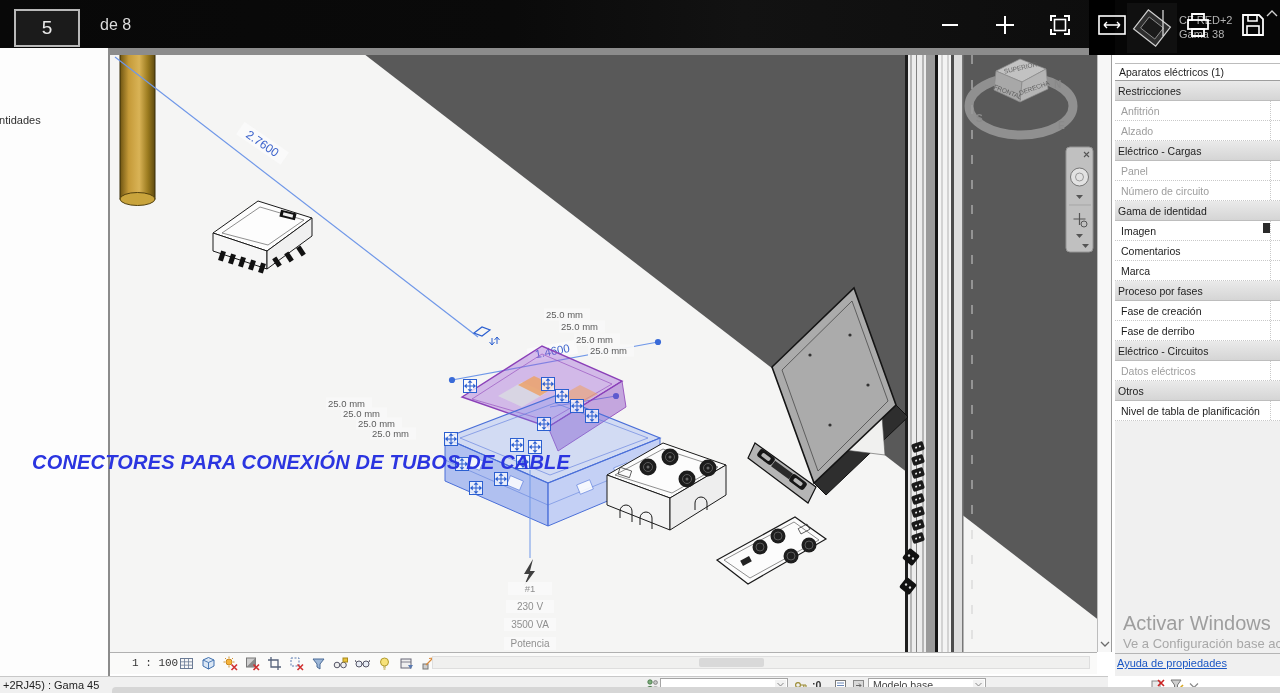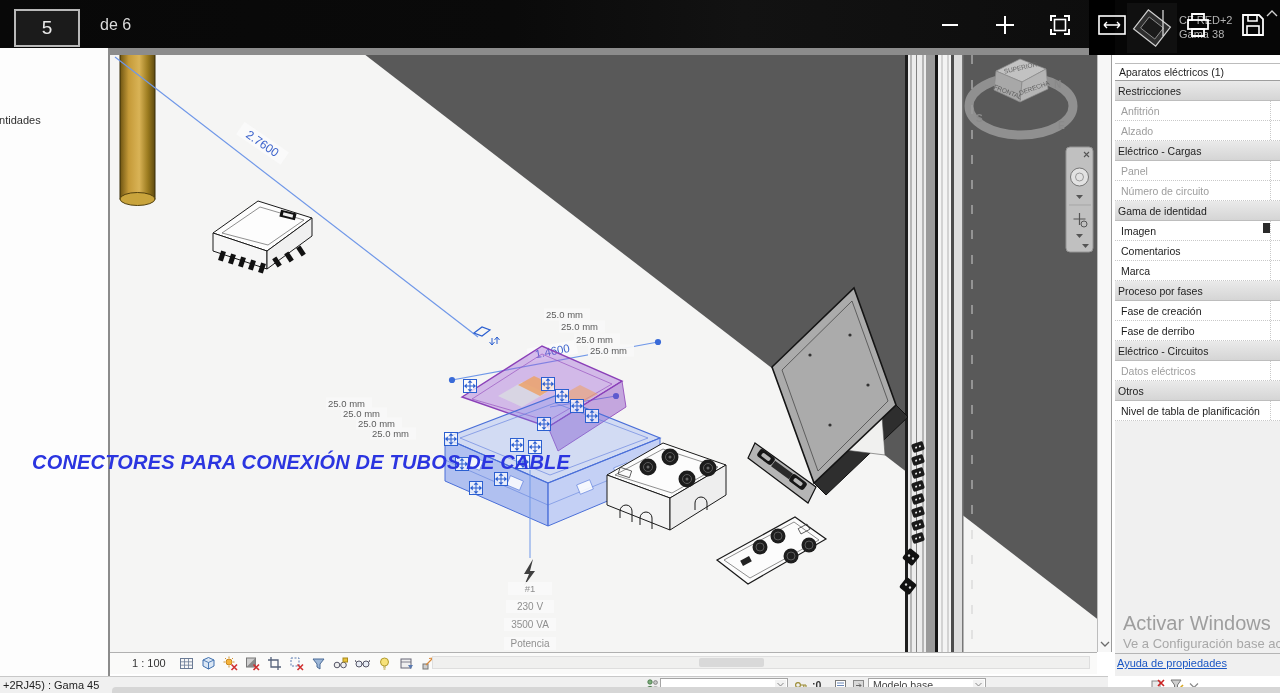--- a/index.html
+++ b/index.html
@@ -16,21 +16,21 @@
   
   .leftpane{position:absolute;left:0;top:48px;width:108px;height:628px;background:#fdfdfd;border-right:2px solid #8b8b8b;}
   .leftpane span{position:absolute;left:-7px;top:66px;font-size:11px;color:#2e2e2e;}
   .grayband{position:absolute;left:108px;right:0;top:48px;height:7px;background:#8c8c8c;}
   
   .canvas{position:absolute;left:110px;top:55px;width:987px;height:597px;background:#f5f5f4;}
   .note{position:absolute;left:32px;top:451px;z-index:6;color:#2b35e0;font-size:20px;font-weight:bold;font-style:italic;letter-spacing:.2px;white-space:nowrap;}
   .vscroll{position:absolute;left:1097px;top:55px;width:15px;height:597px;background:#f7f7f7;border-left:1px solid #bdbdbd;border-right:1px solid #9c9c9c;box-sizing:border-box;z-index:5;}
   .vscroll svg{position:absolute;left:2px;bottom:4px;}
   
-  .cbottom{position:absolute;left:110px;top:652px;width:987px;height:22px;background:#fafaf9;border-top:1px solid #b0b0b0;box-sizing:border-box;z-index:6;}
+  .cbottom{position:absolute;left:110px;top:652px;width:987px;height:22px;background:#fafaf9;border-top:1px solid #b0b0b0;box-sizing:border-box;z-index:6;font-family:Liberation Mono, monospace;}
   .scale{position:absolute;left:22px;top:4px;font-size:11px;color:#333;}
   .vcbrow{position:absolute;left:68px;top:2px;display:flex;gap:6px;align-items:center;}
   .vi{width:16px;height:16px;display:inline-flex;align-items:center;justify-content:center;}
   .hlane{position:absolute;left:322px;top:3px;width:658px;height:13px;background:#f0f0ef;border:1px solid #dedede;box-sizing:border-box;}
   .hthumb{position:absolute;left:266px;top:1px;width:65px;height:9px;background:#d9d9d9;border-radius:2px;}
   
   .props{position:absolute;left:1115px;top:55px;width:165px;height:598px;background:#f0f0f0;z-index:4;}
   .ptop{height:8px;background:#ffffff;border-bottom:1px solid #bcbcbc;}
   .pcat{height:16px;background:#fff;border-bottom:1px solid #9e9e9e;font-size:10.5px;color:#1d1d1d;display:flex;align-items:center;padding-left:4px;}
   .prow{position:relative;height:20px;display:flex;align-items:center;font-size:10.5px;padding-left:6px;color:#1c1c1c;background:#fff;border-bottom:1px dotted #c9c9c9;box-sizing:border-box;}
@@ -568,21 +568,21 @@
 <div class="phelp">
   <span>Ayuda de propiedades</span>
 </div>
 
 <div class="topbar">
   <div class="darkseg"></div>
   <div class="rightseg"></div>
   <div class="pagebox">
       <span>5</span>
     </div>
-  <span class="pageof">de 6</span>
+  <span class="pageof">de 8</span>
   <div class="tbbtn" style="left:931px;">
       <svg width="22" height="22" viewBox="0 0 22 22">
         <path d="M3,11 H19" stroke="#fff" stroke-width="2"></path>
       </svg>
     </div>
   <div class="tbbtn" style="left:986px;">
       <svg width="24" height="24" viewBox="0 0 24 24">
         <path d="M3,12 H21 M12,3 V21" stroke="#fff" stroke-width="2"></path>
       </svg>
     </div>

